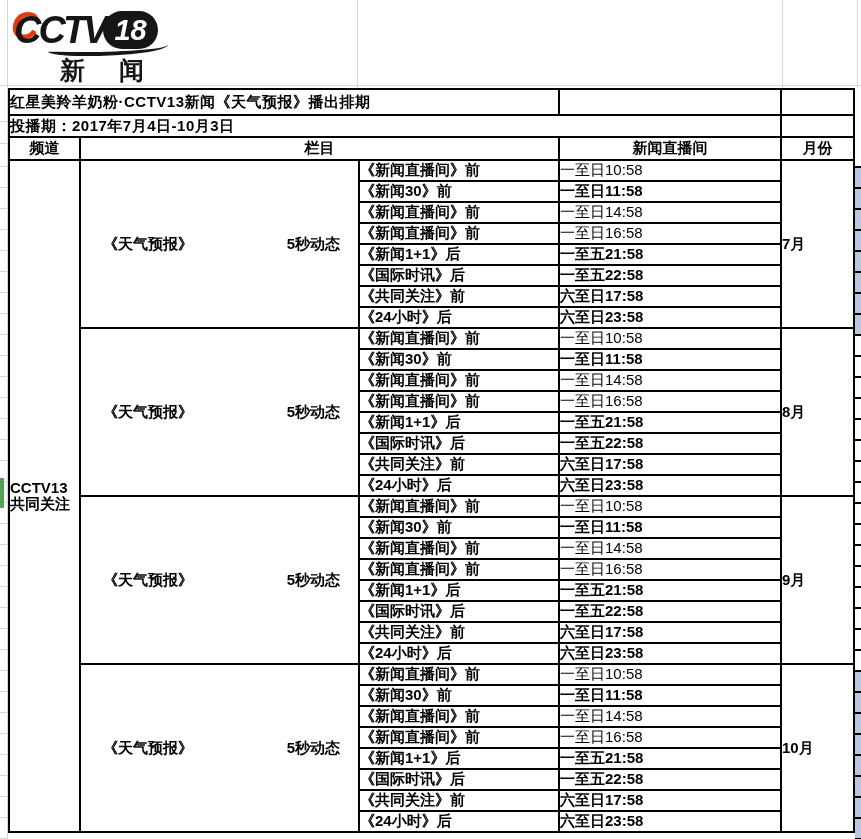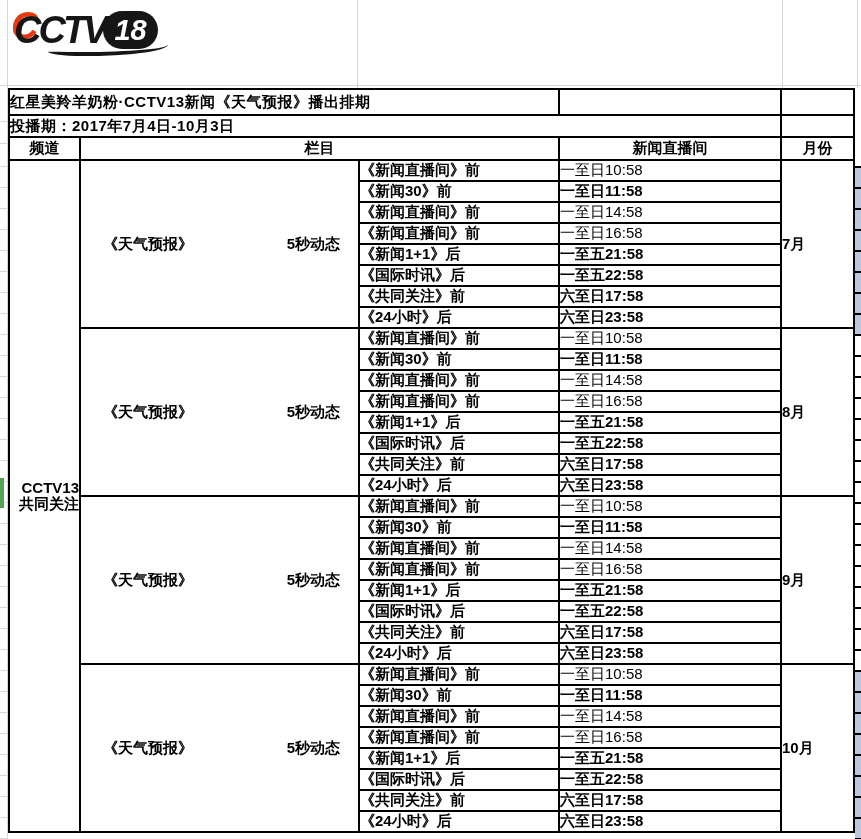--- a/index.html
+++ b/index.html
@@ -25,21 +25,21 @@
     border-bottom:4px solid #161616;border-radius:0 0 100% 40%;}
   .logo-sub{font-weight:700;font-size:25px;letter-spacing:34px;margin:0 0 0 46px;color:#161616;white-space:nowrap;}
   
   table.sched{position:absolute;left:8px;top:88px;border-collapse:collapse;table-layout:fixed;width:845px;}
   table.sched td{border:2px solid #000;padding:0;vertical-align:middle;font-weight:700;font-size:15px;
     white-space:nowrap;overflow:hidden;line-height:1.1;}
   tr.r-title{height:26px;} tr.r-period{height:22px;padding-left:32px;} tr.r-head{height:23px;} tr.data-row{height:21px;}
   .title-cell{font-size:16px;padding-left:3px;letter-spacing:0.5px;}
   .period-cell{font-size:15px;padding-left:3px;letter-spacing:0.5px;}
   .head-cell{text-align:center;}
-  .channel-cell{text-align:right;line-height:1.3;margin-top:27px;}
+  .channel-cell{text-align:left;line-height:1.3;margin-top:27px;}
   .col-cell .col-flex{display:flex;justify-content:space-between;align-items:center;padding:0 18px 0 22px;}
   .prog-cell{padding-left:5px;}
   .time-cell{padding-left:4px;}
   .time-cell.light{font-weight:400;}
   .month-cell{text-align:left;}
   
   #right-sliver{position:absolute;left:855px;top:166px;width:6px;height:672px;}
   .sliver-seg{position:absolute;left:0;width:6px;background:#fff;}
   .sliver-tick{position:absolute;left:0;width:6px;height:2px;background:#000;}
 </style>
@@ -94,20 +94,21 @@
 
   <div class="logo">
     <div class="logo-row1">
       <span class="cctv-word">
         <span class="red-c">C</span>
         <span class="cctv-black">CCTV</span>
       </span>
       <span class="badge13">18</span>
       <span class="logo-swoosh"></span>
     </div>
+    <div class="logo-sub">新闻</div>
   </div>
 
   <table class="sched">
     <colgroup>
       <col style="width:71px">
         <col style="width:279px">
         <col style="width:200px">
         <col style="width:222px">
         <col style="width:73px">
     </colgroup>

